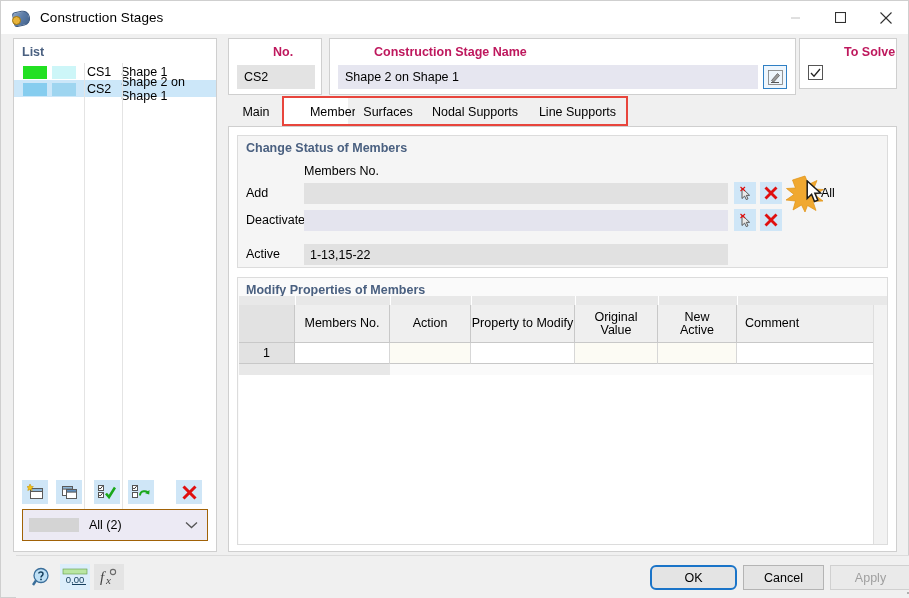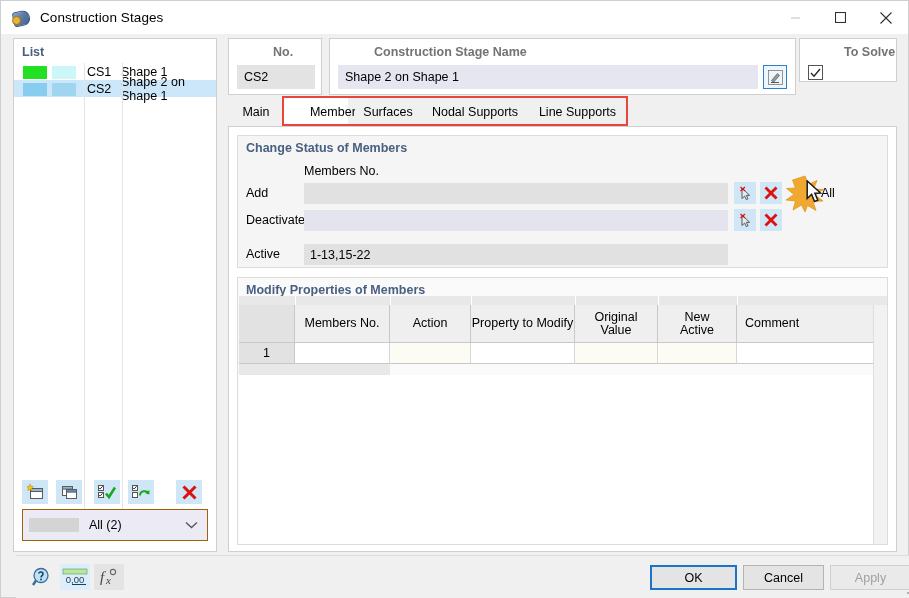--- a/index.html
+++ b/index.html
@@ -96,25 +96,25 @@
   }
   .combo-sw{width:50px;height:14px;background:#d4d4d4;margin-left:6px;flex:0 0 auto;}
   .combo-label{margin-left:10px;font-size:12.5px;}
   .combo-chev{margin-left:auto;margin-right:9px;color:#555;font-size:11px;}
   
   .grp{
     position:absolute;background:#ffffff;border:1px solid #cfcfcf;box-sizing:border-box;
   }
   .grp-label{
     position:absolute;left:8px;top:6px;
-    font-size:12.5px;font-weight:bold;color:#737373;white-space:nowrap;padding-left:36px;
+    font-size:12.5px;font-weight:bold;color:#be185d;white-space:nowrap;padding-left:36px;
   }
   #grp-no{left:226px;top:4px;width:94px;height:57px;}
   #grp-name{left:327px;top:4px;width:467px;height:57px;}
-  #grp-solve{left:797px;top:4px;width:98px;height:44px;}
+  #grp-solve{left:797px;top:4px;width:98px;height:51px;}
   .fld{
     position:absolute;left:8px;top:26px;height:24px;
     box-sizing:border-box;display:flex;align-items:center;
     font-size:12.5px;padding-left:7px;
   }
   #fld-no{width:78px;background:#e3e3e3;}
   #fld-name{width:420px;background:#e6e6f0;}
   .pencil-btn{
     position:absolute;left:433px;top:26px;width:24px;height:24px;
     background:#eef6fd;border:1px solid #2f7fc4;box-sizing:border-box;
@@ -481,21 +481,21 @@
       </svg>
     </div>
     <div class="bb-btn" style="left:78px;background:#e4e4e4;">
       <svg width="22" height="20" viewBox="0 0 22 20">
         <text x="2" y="15" font-family="Liberation Serif, serif" font-style="italic" font-size="15" fill="#444">f</text>
         <text x="8" y="17" font-family="Liberation Serif, serif" font-style="italic" font-size="11" fill="#444">x</text>
         <circle cx="15" cy="5" r="2.6" fill="none" stroke="#6a6a6a" stroke-width="1.1"></circle>
       </svg>
     </div>
 
-    <div class="act-btn primary" style="left:634px;width:87px;">OK</div>
+    <div class="act-btn primary" style="left:634px;width:87px;border-radius:6px;">OK</div>
     <div class="act-btn" style="left:727px;width:81px;">Cancel</div>
     <div class="act-btn disabled" style="left:814px;width:81px;">Apply</div>
 
     <div class="grip">
       <i style="left:8px;top:8px;"></i>
         <i style="left:4px;top:8px;"></i>
         <i style="left:8px;top:4px;"></i>
       <i style="left:0px;top:8px;"></i>
         <i style="left:4px;top:4px;"></i>
         <i style="left:8px;top:0px;"></i>

